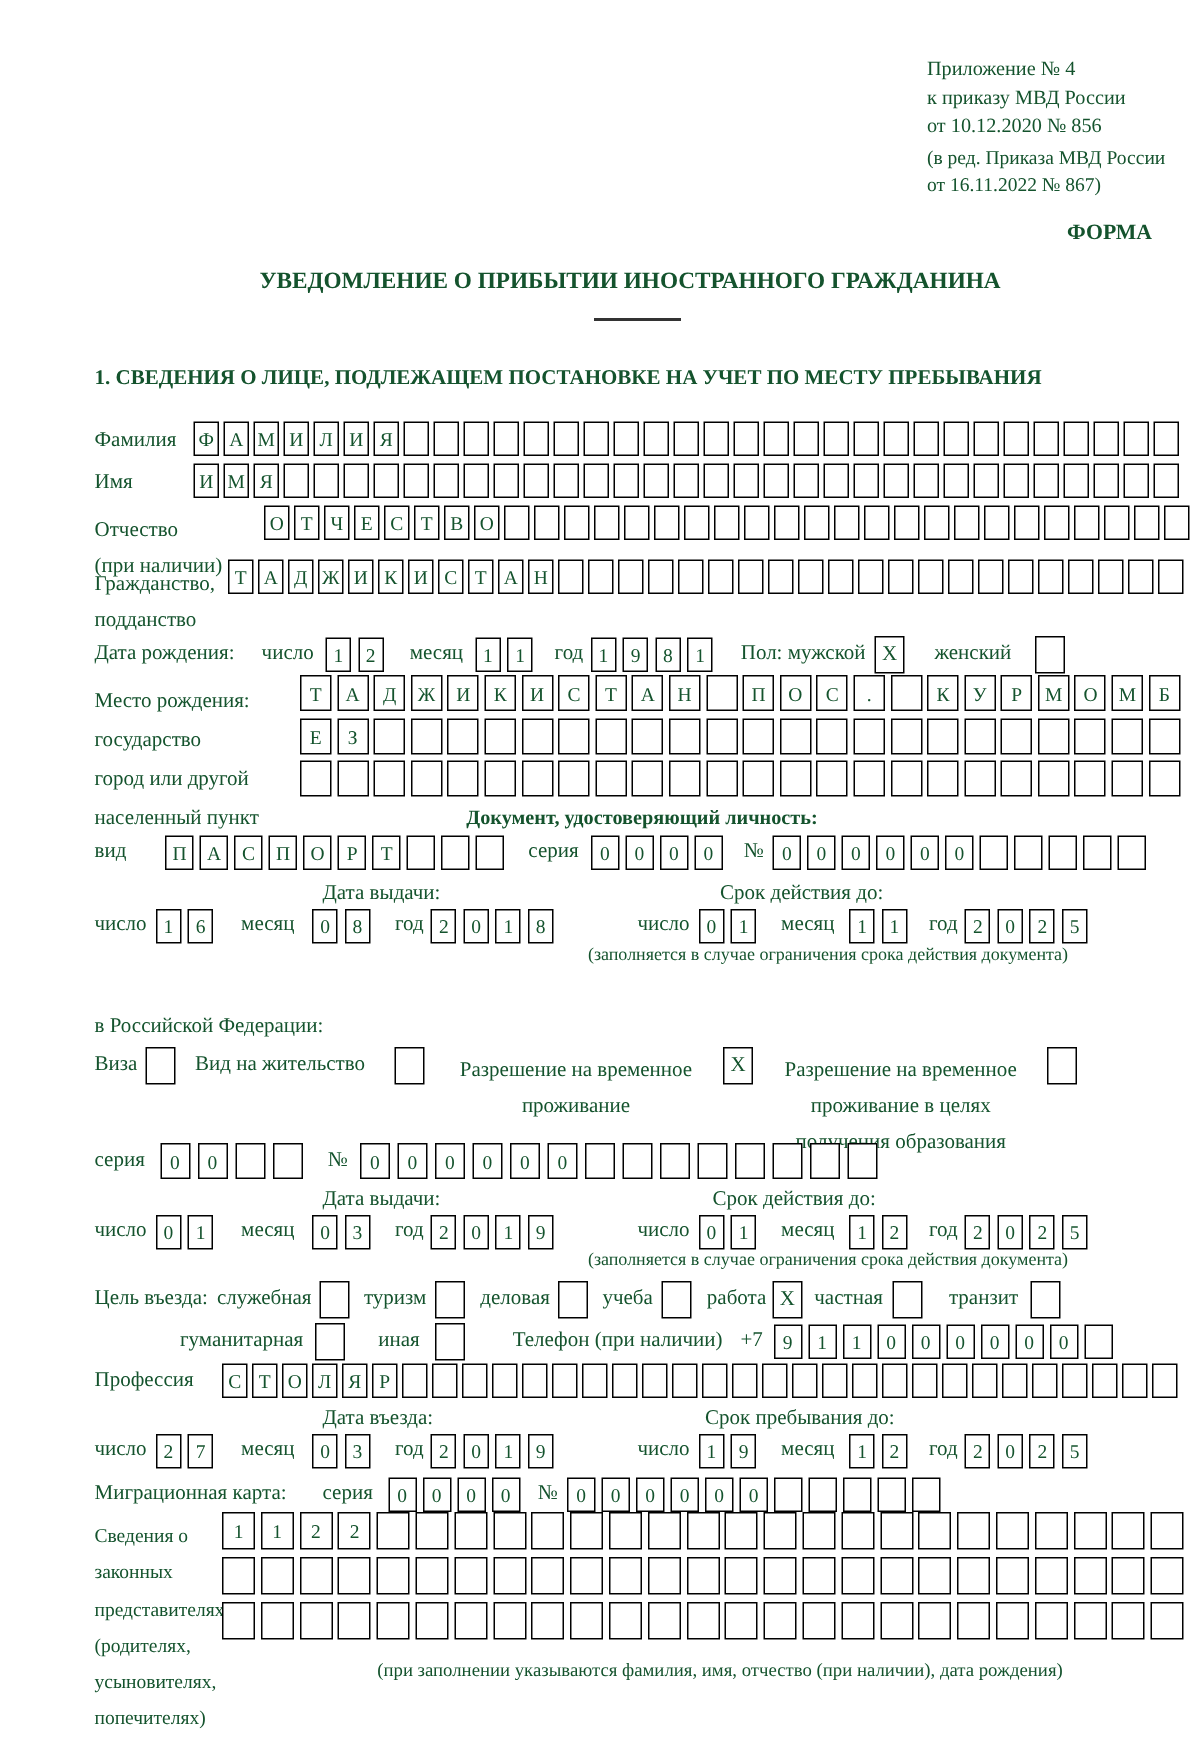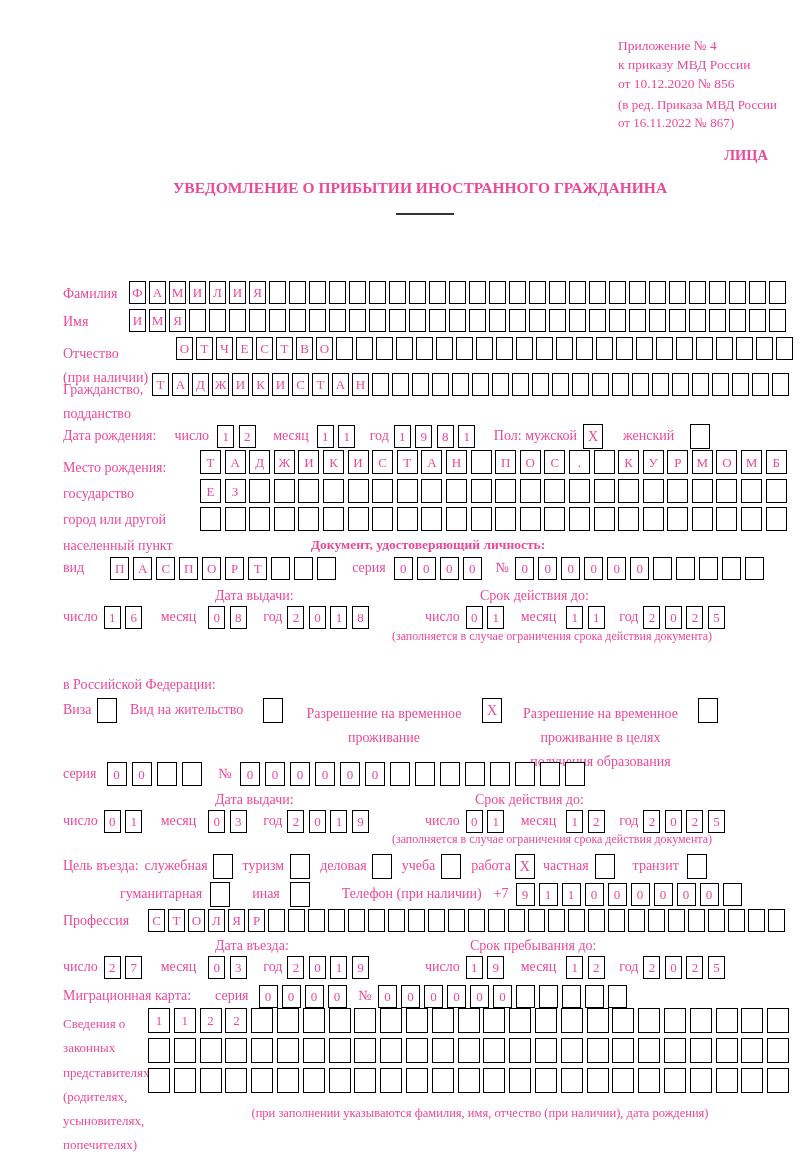--- a/index.html
+++ b/index.html
@@ -1,18 +1,18 @@
 <!DOCTYPE html>
 <html><head>
 <meta charset="utf-8">
 <style>
   html,body { margin:0; padding:0; background:#fff; }
   .page {
     position:relative; width:800px; height:1163px; background:#ffffff;
-    font-family:"Liberation Serif","DejaVu Serif",serif; color:#ec4899; overflow:hidden;
+    font-family:"Liberation Serif","DejaVu Serif",serif; color:#14532d; overflow:hidden;
   }
   .abs { position:absolute; }
   .lbl { font-size:14px; line-height:1.2; }
   .sm  { font-size:12px; }
   .b   { font-weight:bold; }
   .center { text-align:center; }
   .right { text-align:right; }
   .nowrap { white-space:nowrap; }
 
   .boxes { display:inline-flex; }
@@ -55,27 +55,28 @@
 
   <div class="abs" style="left:618px; top:36px; font-size:13.5px; line-height:19px;">
     <div>Приложение № 4</div>
     <div>к приказу МВД России</div>
     <div>от 10.12.2020 № 856</div>
   </div>
   <div class="abs" style="left:618px; top:96px; font-size:13px; line-height:17.5px;">
     <div>(в ред. Приказа МВД России</div>
     <div>от 16.11.2022 № 867)</div>
   </div>
-  <div class="abs b right" style="left:618px; top:147px; width:150px; font-size:14.5px;">ЛИЦА</div>
+  <div class="abs b right" style="left:618px; top:147px; width:150px; font-size:14.5px;">ФОРМА</div>
 
   <div class="abs b center nowrap" style="left:40px; top:179px; width:760px; font-size:15.5px;">УВЕДОМЛЕНИЕ О ПРИБЫТИИ ИНОСТРАННОГО ГРАЖДАНИНА</div>
   <div class="abs b center nowrap" style="left:40px; top:201px; width:760px; font-size:15.5px;">
     <span class="blank-line"></span>
   </div>
 
+  <div class="abs b nowrap" style="left:63px; top:245px; font-size:14px;">1. СВЕДЕНИЯ О ЛИЦЕ, ПОДЛЕЖАЩЕМ ПОСТАНОВКЕ НА УЧЕТ ПО МЕСТУ ПРЕБЫВАНИЯ</div>
 
   <span class="abs lbl" style="left:63px; top:286px;">Фамилия</span>
   <span class="abs boxes bx" style="left:129px; top:281px;">
       <span class="cb">Ф</span>
       <span class="cb">А</span>
       <span class="cb">М</span>
       <span class="cb">И</span>
       <span class="cb">Л</span>
       <span class="cb">И</span>
       <span class="cb">Я</span>

